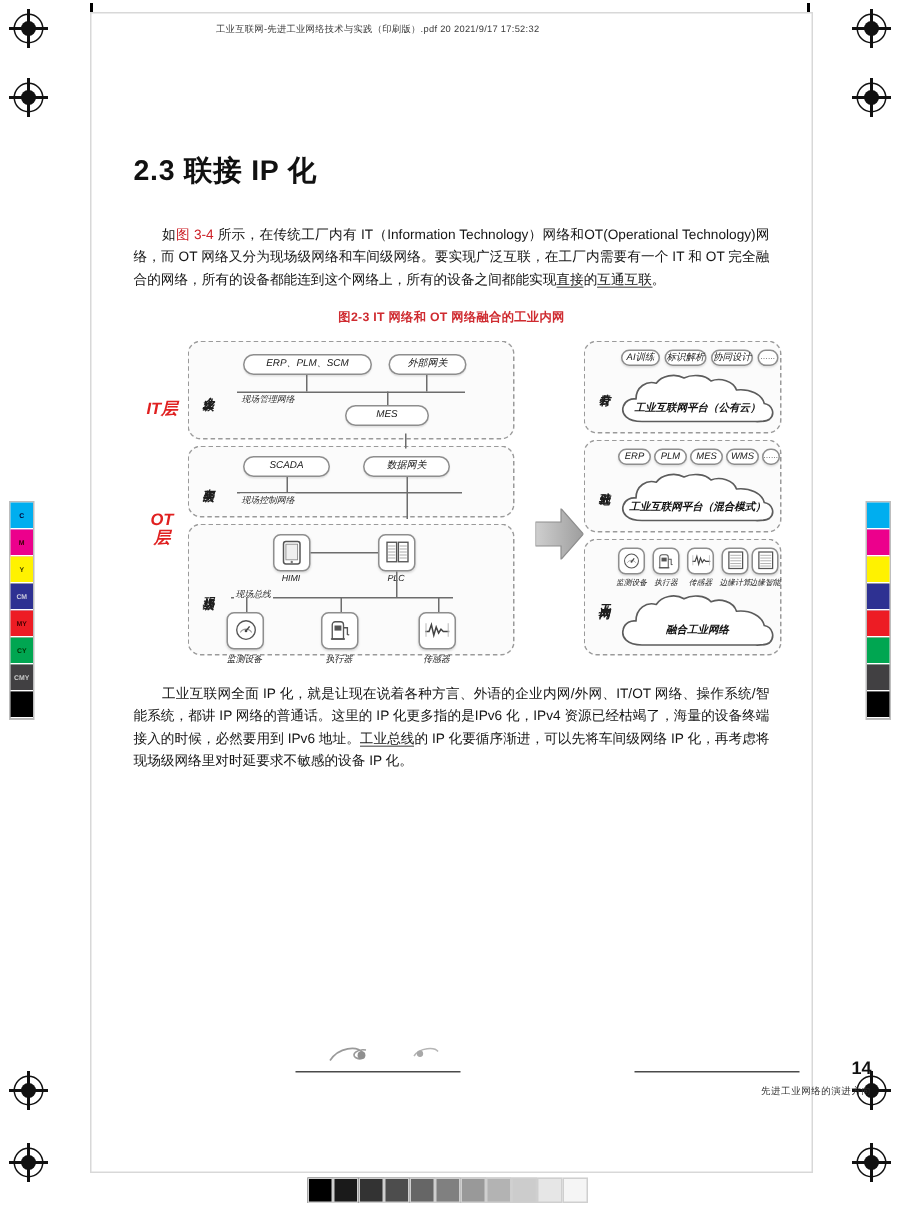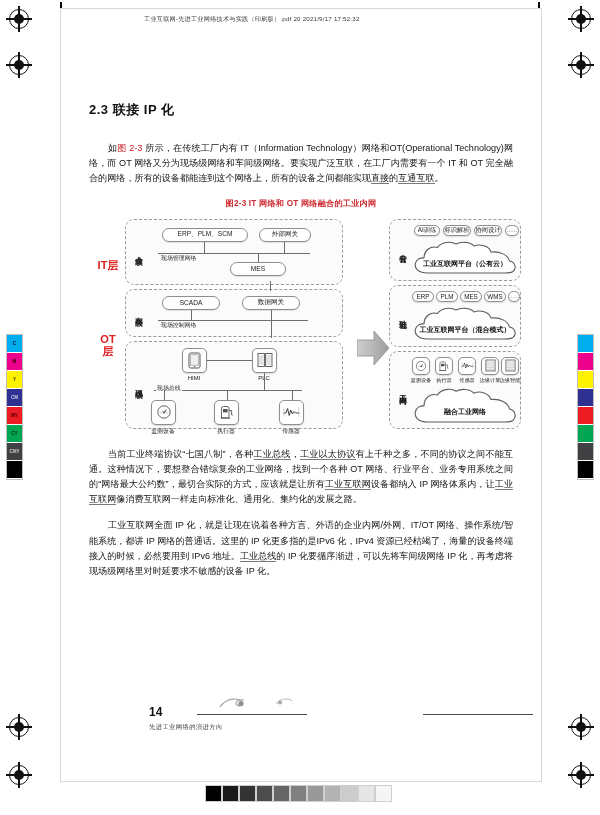--- a/index.html
+++ b/index.html
@@ -23,36 +23,36 @@
   .regmark .hl{position:absolute;left:0;top:12.4px;width:26px;height:1.2px;background:#111;}
   .regmark .vl{position:absolute;left:12.4px;top:0;width:1.2px;height:26px;background:#111;}
   
   .hdr{
     position:absolute;left:83px;top:6px;width:300px;
     font-size:6.2px;color:#3a3a3a;letter-spacing:.2px;white-space:nowrap;
   }
   
   .content{position:absolute;left:88px;top:100px;width:432px;}
   h1.sec-title{
-    font-size:13px;font-weight:bold;color:#111;margin:0 0 22px 0;
+    font-size:19px;font-weight:bold;color:#111;margin:0 0 22px 0;
     letter-spacing:.5px;
   }
   p.body{
     font-size:9.1px;line-height:15.2px;color:#141414;
     margin:0 0 11px 0;text-align:justify;text-justify:inter-ideograph;
     text-indent:19px;
   }
   .figref{color:#cc2027;}
   .u{border-bottom:.7px solid #7a7a7a;}
   
   .figcap{
     text-align:center;color:#cf2b30;font-size:8.2px;font-weight:bold;
     margin:10px 0 6px 0;letter-spacing:.2px;
   }
-  .figure{position:relative;width:432px;height:218px;margin:0 0 14px 0;}
+  .figure{position:relative;width:432px;height:218px;margin:0 0 14px 0;font-style:italic;}
   .ot-label,.it-label{
     position:absolute;color:#e02020;font-weight:bold;font-size:11px;
     width:26px;text-align:center;line-height:12px;
   }
   .it-label{left:6px;top:44px;}
   .ot-label{left:6px;top:118px;}
   .band{
     position:absolute;border:1px dashed #9a9a9a;border-radius:9px;
     background:#fbfbfb;box-sizing:border-box;
   }
@@ -84,21 +84,21 @@
     background:#fff;box-shadow:0 1px 1.5px rgba(0,0,0,.14);
     display:flex;align-items:center;justify-content:center;box-sizing:border-box;
   }
   .devlbl{position:absolute;font-size:5.9px;color:#1a1a1a;text-align:center;width:46px;}
   .cloud{position:absolute;}
   .cloudtxt{
     position:absolute;width:100%;text-align:center;font-size:7px;font-weight:bold;color:#111;
   }
   .bigarrow{position:absolute;left:268px;top:116px;}
   
-  .footer{position:absolute;left:88px;top:700px;width:432px;text-align:left;}
+  .footer{position:absolute;left:88px;top:700px;width:432px;text-align:right;}
   .foot-rule{position:relative;height:10px;}
   .foot-rule .ruleL,.foot-rule .ruleR{
     position:absolute;top:5px;height:.9px;background:#4a4a4a;
   }
   .foot-rule .ruleL{left:48px;width:110px;}
   .foot-rule .ruleR{right:48px;width:110px;}
   .pgnum{
     position:absolute;left:0;right:0;top:-4px;font-size:12px;font-weight:bold;color:#111;
   }
   .foot-title{margin-top:4px;font-size:6.3px;color:#333;letter-spacing:.4px;}
@@ -208,21 +208,21 @@
   <div class="blackbar" style="left:538px;top:2px;width:2px;height:8px;"></div>
 
   <div class="page">
 
     <div class="hdr">工业互联网-先进工业网络技术与实践（印刷版）.pdf  20  2021/9/17  17:52:32</div>
 
     <div class="content" style="position:absolute;left:28px;top:92px;width:424px;">
 
       <h1 class="sec-title">2.3 联接 IP 化</h1>
 
-      <p class="body">如<span class="figref">图 2-3</span> 所示，在传统工厂内有 IT（Information Technology）网络和OT(Operational Technology)网络，而 OT 网络又分为现场级网络和车间级网络。要实现广泛互联，在工厂内需要有一个 IT 和 OT 完全融合的网络，所有的设备都能连到这个网络上，所有的设备之间都能实现<span class="u">直接</span>的<span class="u">互通互联</span>。</p>
+      <p class="body">如<span class="figref">图 3-4</span> 所示，在传统工厂内有 IT（Information Technology）网络和OT(Operational Technology)网络，而 OT 网络又分为现场级网络和车间级网络。要实现广泛互联，在工厂内需要有一个 IT 和 OT 完全融合的网络，所有的设备都能连到这个网络上，所有的设备之间都能实现<span class="u">直接</span>的<span class="u">互通互联</span>。</p>
 
       <div class="figcap">图2-3 IT 网络和 OT 网络融合的工业内网</div>
 
       <div class="figure">
 
         <div class="it-label">IT层</div>
         <div class="ot-label">OT层</div>
 
         <div class="band" style="left:36px;top:4px;width:218px;height:66px;">
           <div class="band-tag">企业级</div>
@@ -424,21 +424,20 @@
 
           <div class="cloud" style="left:22px;top:36px;width:106px;height:36px;">
             <svg width="106" height="36" viewBox="0 0 106 36">
               <path d="M16 34 C6 34 2 29 3.5 23.5 C4.6 19 9 17.5 12 18 C12 9.5 19 5 25.5 7 C29 1.5 38 -0.5 44 3.2 C49 0.5 58 0.5 62 5.2 C68 2.5 77 5 79 11.5 C88 10.5 96 14.5 97.5 21 C103 22 105 28.5 101 32.5 C98.5 34.5 93 34 90 34 Z" fill="#ffffff" stroke="#5c5c5c" stroke-width="1.1" stroke-linejoin="round"></path>
             </svg>
             <div class="cloudtxt" style="top:19px;">融合工业网络</div>
           </div>
         </div>
       </div>
 
-      <p class="body">当前工业终端协议“七国八制”，各种<span class="u">工业总线</span>，<span class="u">工业以太协议</span>有上千种之多，不同的协议之间不能互通。这种情况下，要想整合错综复杂的工业网络，找到一个各种 OT 网络、行业平台、业务专用系统之间的“网络最大公约数”，最切合实际的方式，应该就是让所有<span class="u">工业互联网</span>设备都纳入 IP 网络体系内，让<span class="u">工业互联网</span>像消费互联网一样走向标准化、通用化、集约化的发展之路。</p>
 
       <p class="body">工业互联网全面 IP 化，就是让现在说着各种方言、外语的企业内网/外网、IT/OT 网络、操作系统/智能系统，都讲 IP 网络的普通话。这里的 IP 化更多指的是IPv6 化，IPv4 资源已经枯竭了，海量的设备终端接入的时候，必然要用到 IPv6 地址。<span class="u">工业总线</span>的 IP 化要循序渐进，可以先将车间级网络 IP 化，再考虑将现场级网络里对时延要求不敏感的设备 IP 化。</p>
     </div>
 
     <div class="swoosh" style="left:200px;top:686px;">
       <svg width="90" height="16" viewBox="0 0 90 16">
         <path d="M4 12 C10 3 22 2 26 7 C28 10 24 12 21 10 C18 8 22 4 28 5" fill="none" stroke="#9a9a9a" stroke-width="1.1"></path>
         <circle cx="25" cy="8.5" r="2.6" fill="#8f8f8f"></circle>
         <path d="M60 9 C64 3 74 3 76 6" fill="none" stroke="#b5b5b5" stroke-width="1"></path>
         <circle cx="64" cy="7.5" r="2.1" fill="#a8a8a8"></circle>

